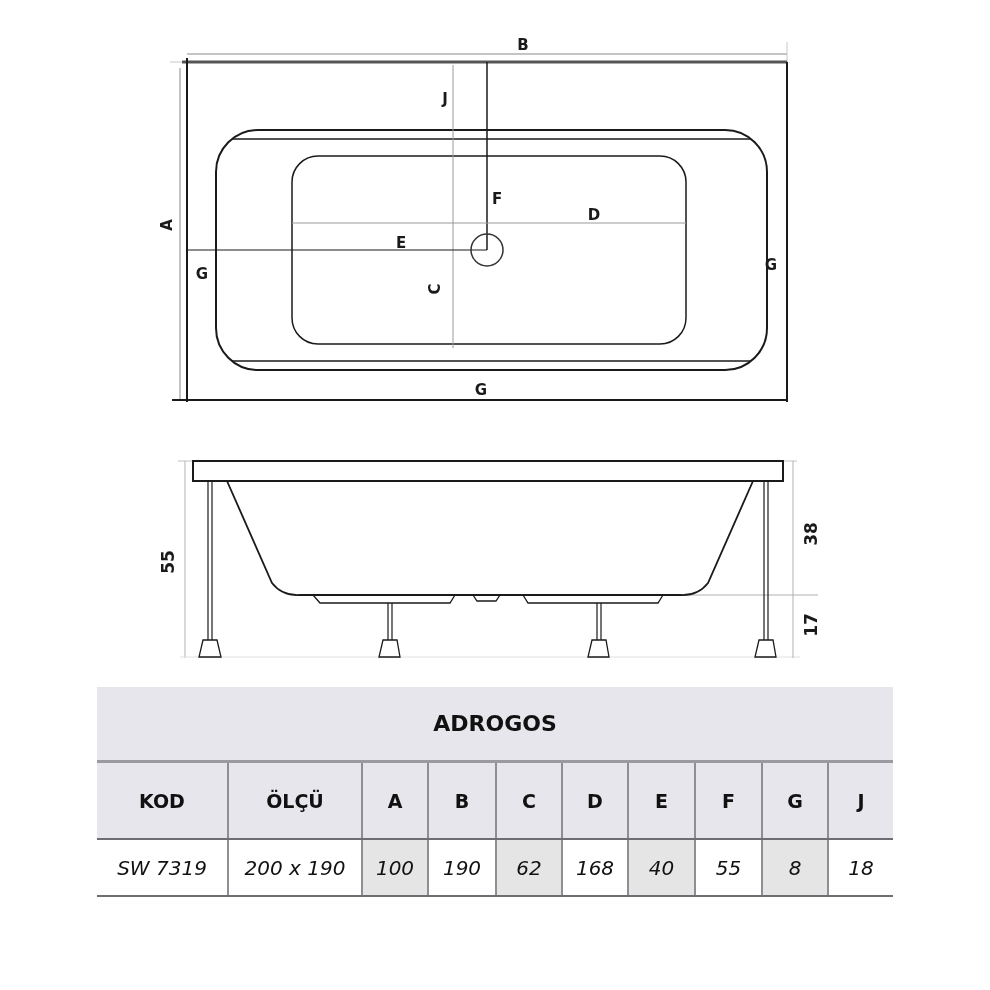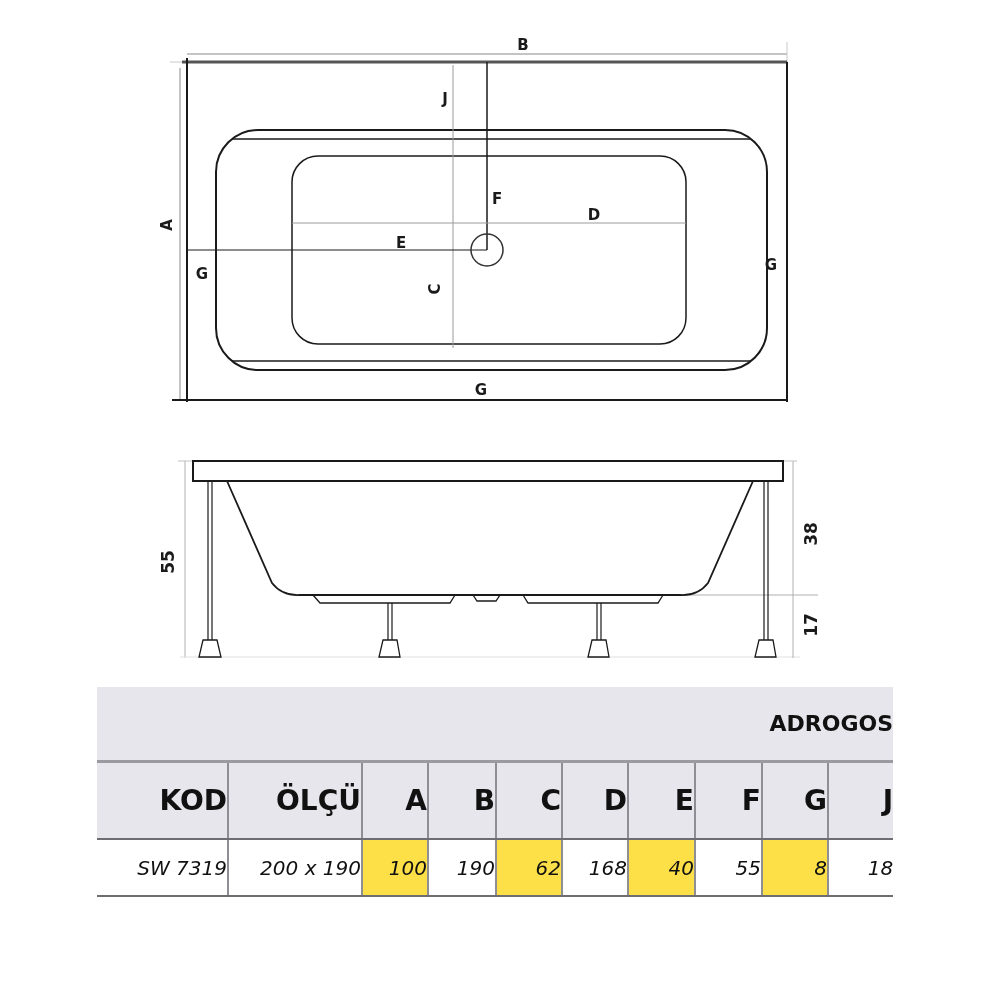--- a/index.html
+++ b/index.html
@@ -7,38 +7,38 @@
     #drawing { position: absolute; left: 0; top: 0; width: 990px; height: 680px; }
     .lbl { font-family: "DejaVu Sans", "Liberation Sans", sans-serif; font-weight: bold; font-size: 15px; fill: #1a1a1a; }
     .dimnum { font-family: "DejaVu Sans", "Liberation Sans", sans-serif; font-weight: bold; font-size: 17px; fill: #1a1a1a; }
 
     #spec-table {
       position: absolute; left: 97px; top: 687px; width: 796px;
       border-collapse: collapse; table-layout: fixed;
       font-family: "DejaVu Sans", "Liberation Sans", sans-serif;
       color: #111;
     }
-    #spec-table td, #spec-table th { padding: 0; text-align: right; vertical-align: middle; }
+    #spec-table td, #spec-table th { padding: 0; text-align: center; vertical-align: middle; }
     .title-row th {
       height: 73px; background: #e6e6ec; font-size: 22px; font-weight: bold;
       border-bottom: 3px solid #9a9aa0;
     }
     .head-row th {
-      height: 75px; background: #e6e6ec; font-size: 28px; font-weight: bold;
+      height: 75px; background: #e6e6ec; font-size: 19px; font-weight: bold;
       border-right: 2px solid #8e8e94; border-bottom: 2px solid #6e6e72; margin-left: 19px;
     }
     .head-row th:last-child { border-right: none; }
     .data-row td {
       height: 55px; font-size: 20px; font-weight: normal;
       border-right: 2px solid #8e8e94;
       font-style: italic;
     }
     .data-row td:last-child { border-right: none; }
     .data-row.first td { border-bottom: 2px solid #6e6e72; }
-    .data-row td.shade { background: #fde047; }
+    .data-row td.shade { background: #e5e5e5; }
   </style>
 </head>
 <body>
 
 <svg id="drawing" viewBox="0 0 990 680" width="990" height="680" xmlns="http://www.w3.org/2000/svg">
 
   <g>
 
     <line x1="187" y1="54" x2="787" y2="54" stroke="#b0b0b0" stroke-width="1.5"></line>
     <line x1="787" y1="42" x2="787" y2="62" stroke="#c8c8c8" stroke-width="1"></line>

